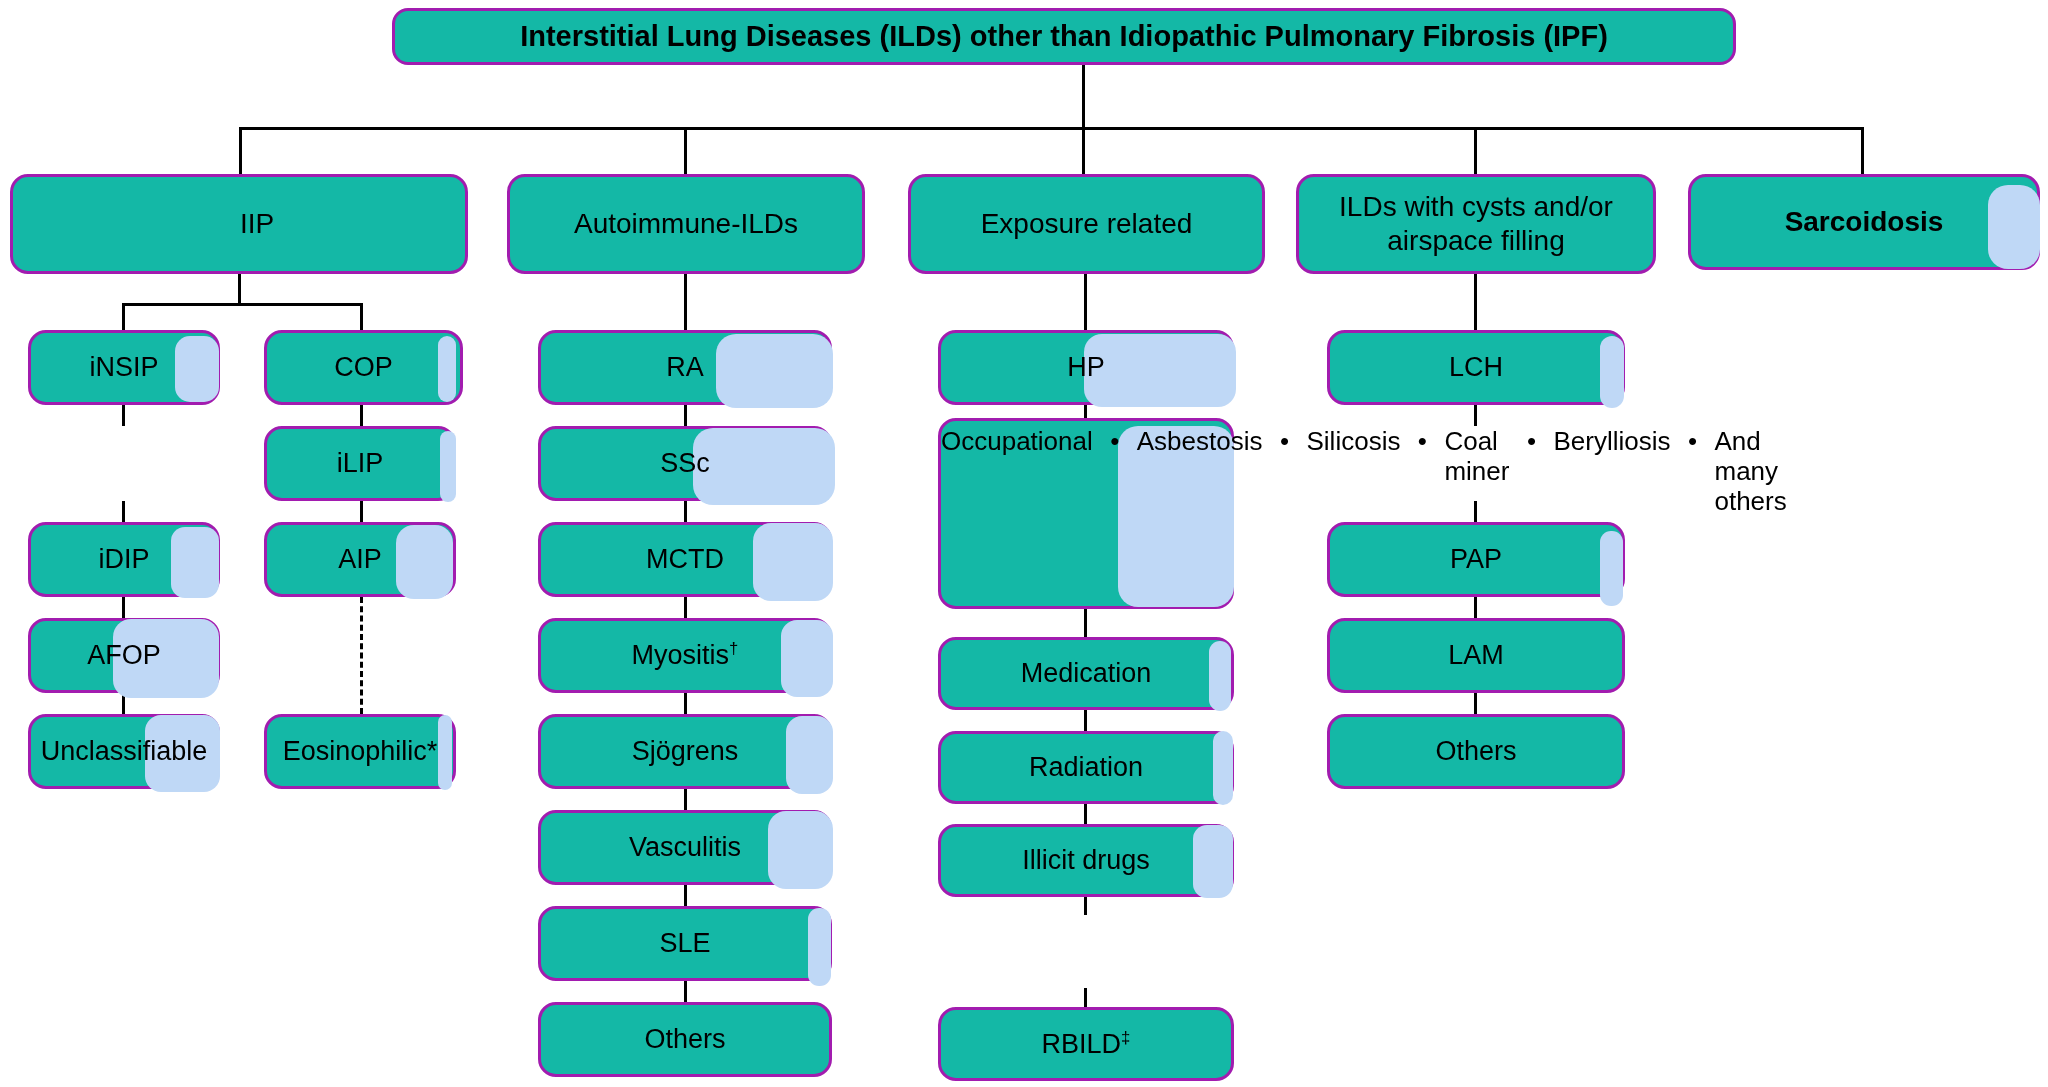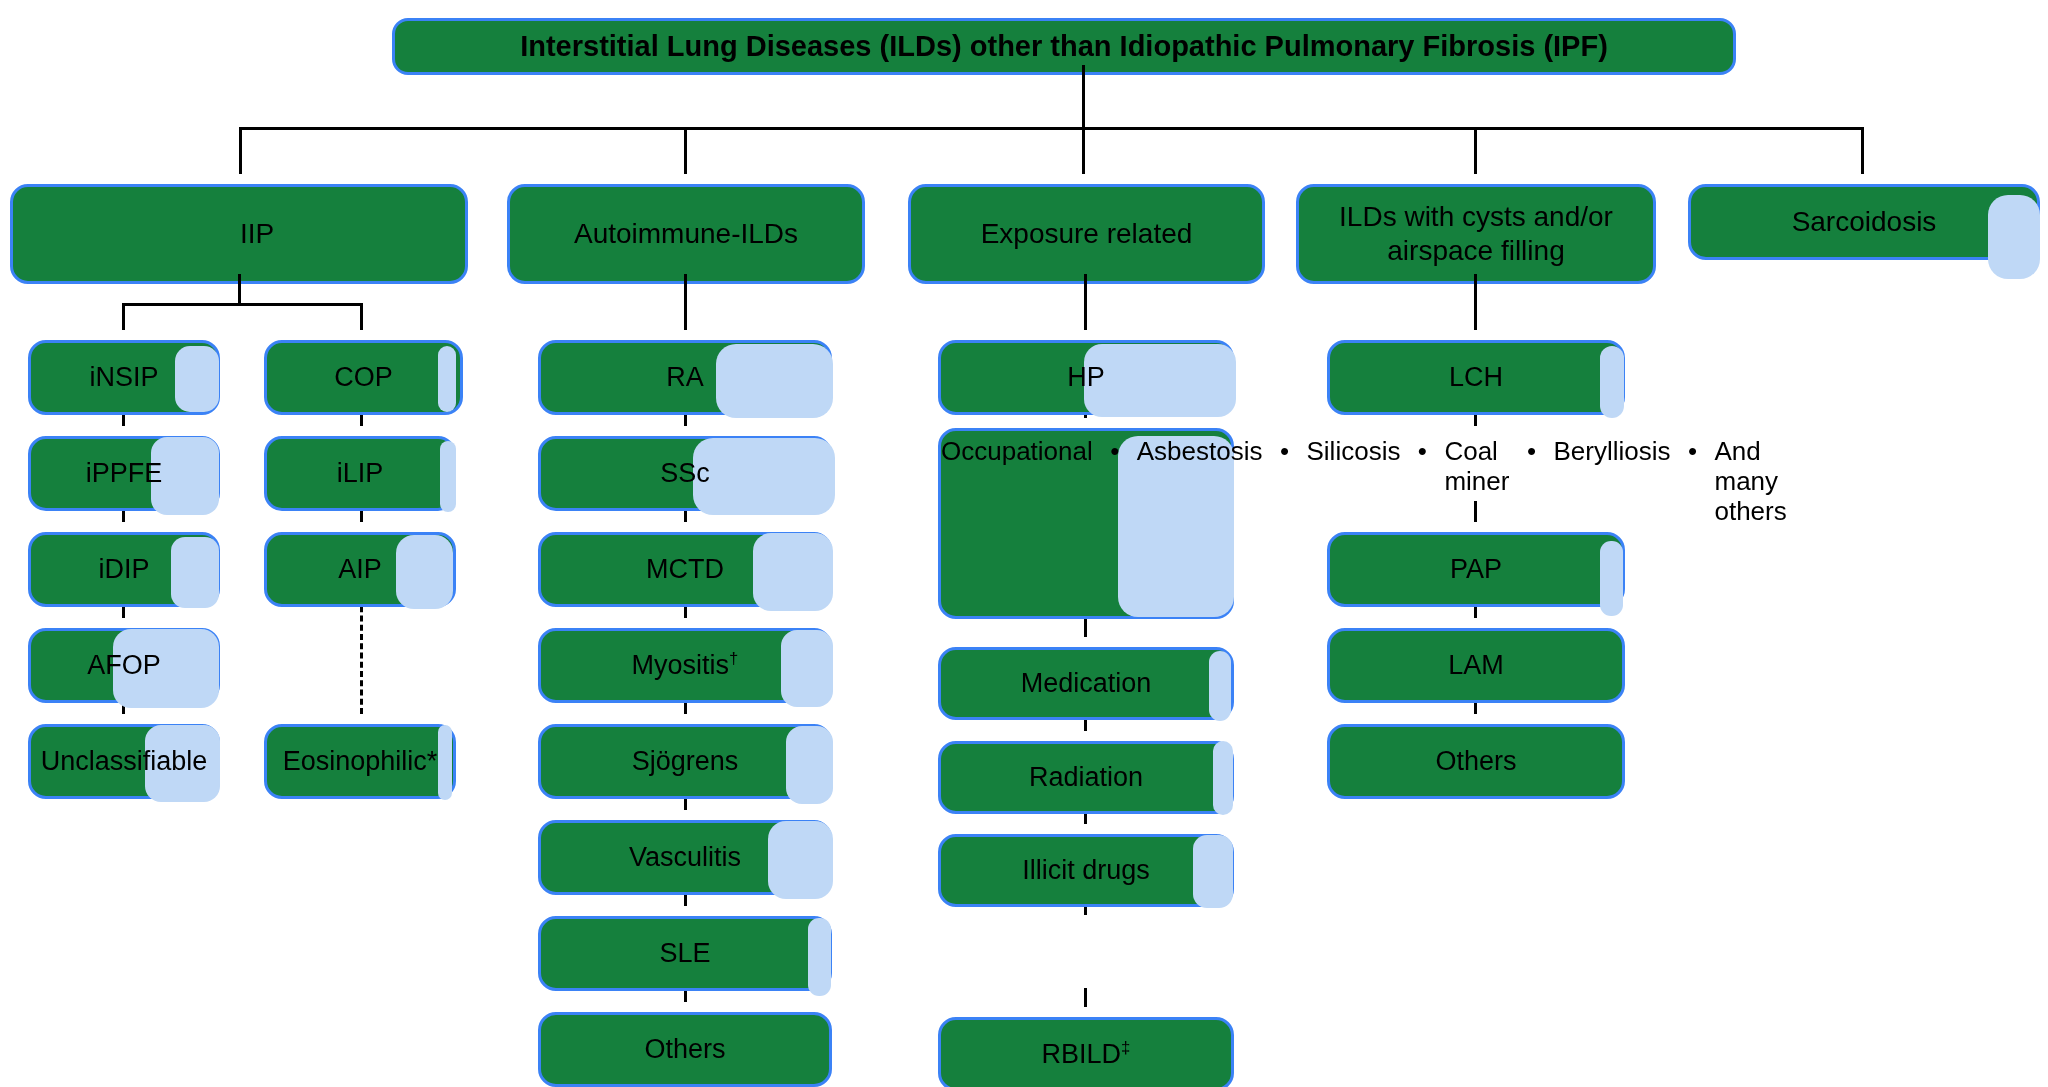--- a/index.html
+++ b/index.html
@@ -2,24 +2,24 @@
 <html style="--hl: #bfd8f6;"><head>
 <meta charset="utf-8">
 <style>
   html,body{margin:0;padding:0;background:#fff;}
   #canvas{
     position:relative;width:2048px;height:1087px;background:#fff;
     font-family:"Liberation Sans","DejaVu Sans",sans-serif;color:#000;
     overflow:hidden;
   }
   .node{
-    position:absolute;box-sizing:border-box;background:#15803d;
-    border:3px solid #3b82f6;border-radius:18px;
+    position:absolute;box-sizing:border-box;background:#14b8a6;
+    border:3px solid #a21caf;border-radius:18px;
     display:flex;align-items:center;justify-content:center;
-    text-align:center;font-size:27px;line-height:1.22;margin-top:10px;
+    text-align:center;font-size:27px;line-height:1.22;
   }
   .node .lbl{position:relative;z-index:2;padding:0 6px;}
   .lvl2{font-size:28px;}
   .title{font-weight:bold;font-size:29px;border-radius:16px;}
   .multiline{white-space:pre-line;}
   .pill{position:absolute;background:var(--hl,#bfd8f6);z-index:1;}
   .vline,.hline{position:absolute;background:#000;}
   .vdash{position:absolute;width:0;border-left:3px dashed #000;}
   
   .listbox{flex-direction:row;align-items:stretch;justify-content:flex-start;
@@ -52,45 +52,41 @@
   <div class="node lvl2" style="left:507px;top:174px;width:358px;height:100px;">
     <span class="lbl">Autoimmune-ILDs</span>
   </div>
   <div class="node lvl2" style="left:908px;top:174px;width:357px;height:100px;">
     <span class="lbl">Exposure related</span>
   </div>
   <div class="node lvl2 multiline" style="left:1296px;top:174px;width:360px;height:100px;">
     <span class="lbl">ILDs with cysts and/or
 airspace filling</span>
   </div>
-  <div class="node lvl2" style="left:1688px;top:174px;width:352px;height:76px;">
+  <div class="node lvl2" style="left:1688px;top:174px;width:352px;height:96px;font-weight:bold;">
     <i class="pill" style="left:297px;top:8px;width:52px;height:84px;border-radius:20px;"></i>
     <span class="lbl">Sarcoidosis</span>
   </div>
 
   <div class="vline" style="left:238px;top:274px;width:3px;height:29px;"></div>
   <div class="hline" style="left:122px;top:303px;width:241px;height:3px;"></div>
   <div class="vline" style="left:122px;top:303px;width:3px;height:27px;"></div>
   <div class="vline" style="left:360px;top:303px;width:3px;height:27px;"></div>
   <div class="vline" style="left:122px;top:405px;width:3px;height:21px;"></div>
   <div class="vline" style="left:122px;top:501px;width:3px;height:21px;"></div>
   <div class="vline" style="left:122px;top:597px;width:3px;height:21px;"></div>
   <div class="vline" style="left:122px;top:693px;width:3px;height:21px;"></div>
   <div class="vline" style="left:360px;top:405px;width:3px;height:21px;"></div>
   <div class="vline" style="left:360px;top:501px;width:3px;height:21px;"></div>
   <div class="vdash" style="left:360px;top:597px;height:117px;"></div>
 
   <div class="node" style="left:28px;top:330px;width:192px;height:75px;">
     <i class="pill" style="left:144px;top:3px;width:44px;height:66px;border-radius:15px;"></i>
     <span class="lbl">iNSIP</span>
   </div>
-  <div class="node" style="left:28px;top:426px;width:192px;height:75px;">
-    <i class="pill" style="left:120px;top:-2px;width:68px;height:78px;border-radius:16px;"></i>
-    <span class="lbl">iPPFE</span>
-  </div>
   <div class="node" style="left:28px;top:522px;width:192px;height:75px;">
     <i class="pill" style="left:140px;top:2px;width:48px;height:71px;border-radius:14px;"></i>
     <span class="lbl">iDIP</span>
   </div>
   <div class="node" style="left:28px;top:618px;width:192px;height:75px;">
     <i class="pill" style="left:82px;top:-2px;width:106px;height:79px;border-radius:18px;"></i>
     <span class="lbl">AFOP</span>
   </div>
   <div class="node" style="left:28px;top:714px;width:192px;height:75px;">
     <i class="pill" style="left:114px;top:-2px;width:75px;height:77px;border-radius:16px;"></i>

